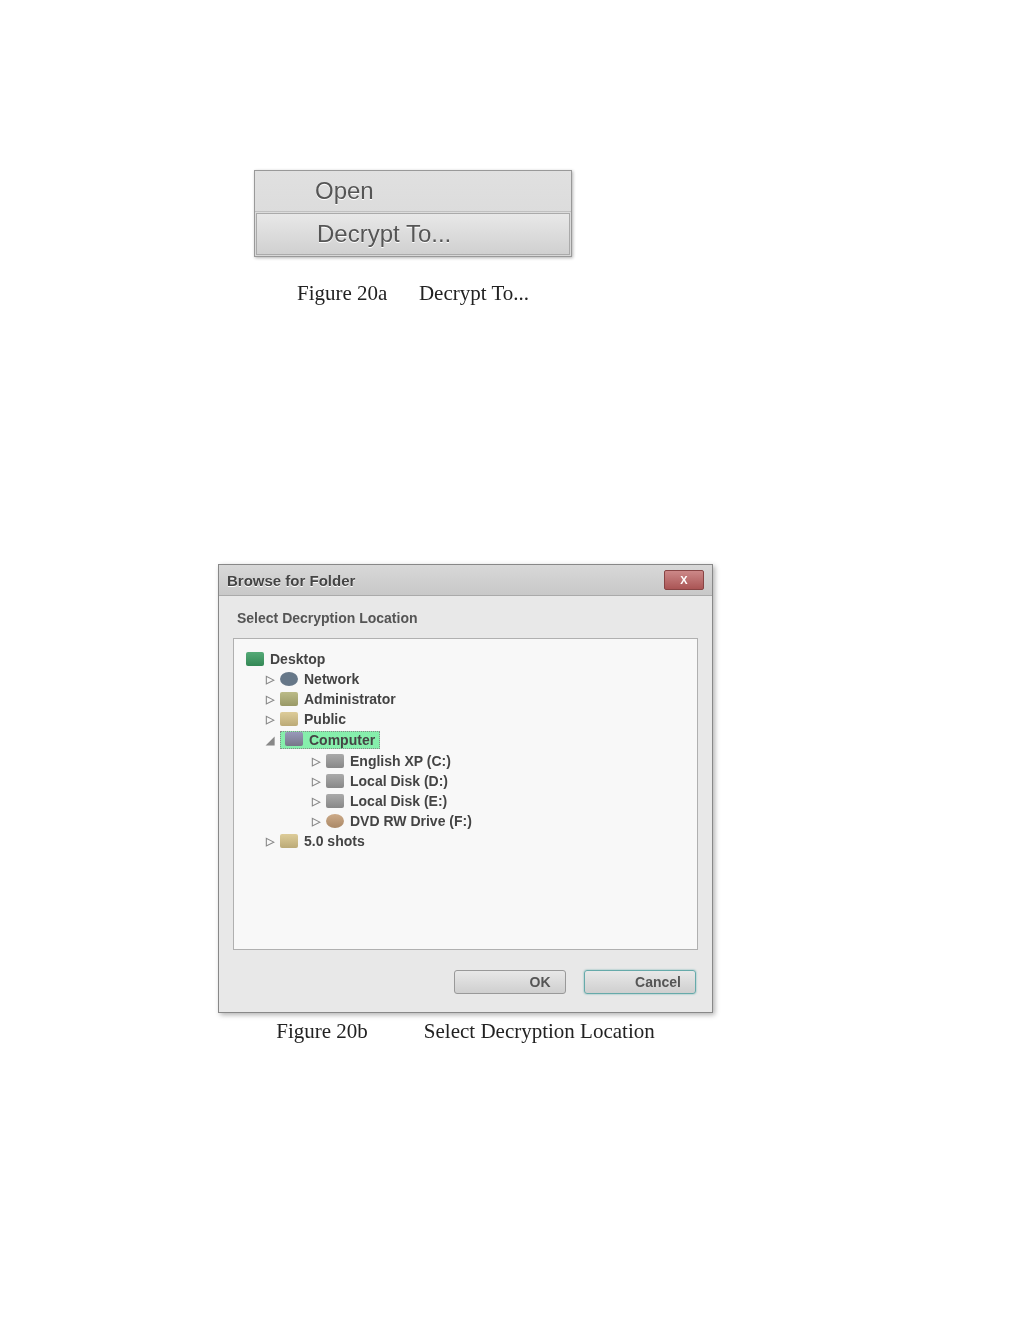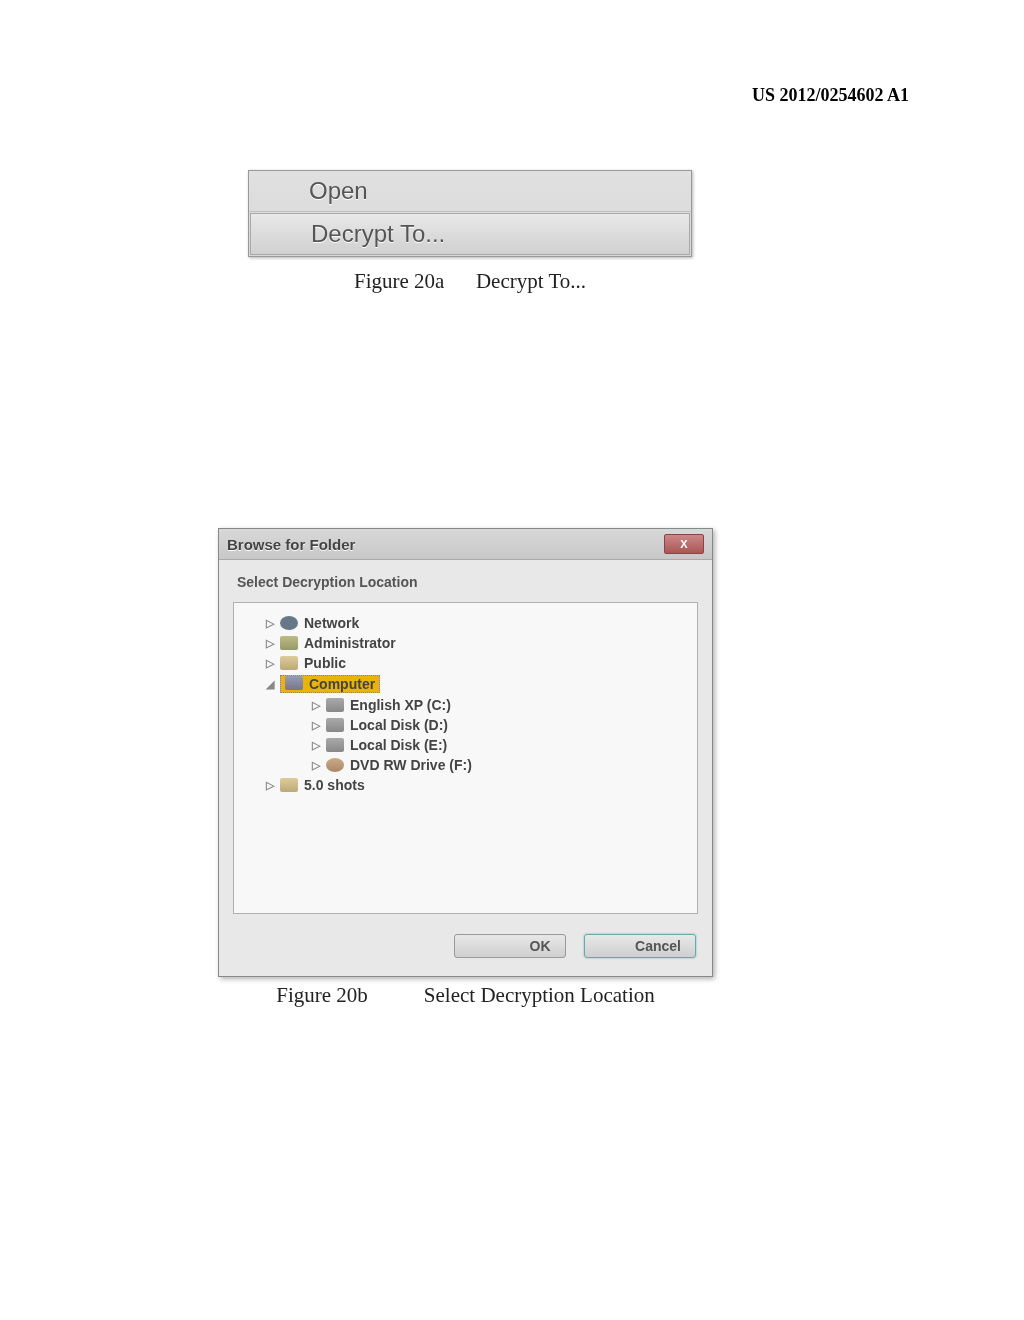--- a/index.html
+++ b/index.html
@@ -17,47 +17,47 @@
       padding: 85px 115px 0 125px;
       font-size: 18px;
       font-weight: bold;
     }
     .header-left { flex: 1; text-align: left; }
     .header-mid { flex: 1; text-align: center; }
     .header-right { flex: 1; text-align: right; }
     .figure20a-wrap {
       position: absolute;
       top: 170px;
-      left: 248px;
-      width: 444px;
+      left: 254px;
+      width: 318px;
     }
     .context-menu {
       border: 1px solid #999;
       background: linear-gradient(#e0e0e0, #d8d8d8);
       box-shadow: 1px 1px 3px rgba(0,0,0,0.3);
     }
     .context-item {
       padding: 6px 0 6px 60px;
       font-family: "Segoe UI", sans-serif;
       font-size: 24px;
       color: #555;
       border-bottom: 1px solid #c0c0c0;
       text-shadow: 0 1px 0 #fff;
     }
     .context-item:last-child { border-bottom: none; background: linear-gradient(#e8e8e8,#d0d0d0); border:1px solid #aaa; margin: 1px;}
     .figure-caption {
       text-align: center;
       font-family: "Times New Roman", serif;
       font-size: 21px;
       color: #222;
-      margin-top: 12px;
+      margin-top: 24px;
     }
     .figure20b-wrap {
       position: absolute;
-      top: 528px;
+      top: 564px;
       left: 218px;
       width: 495px;
     }
     .dialog {
       background: #e8e8e8;
       border: 1px solid #888;
       font-family: "Segoe UI", Tahoma, sans-serif;
       box-shadow: 2px 2px 5px rgba(0,0,0,0.3);
     }
     .titlebar {
@@ -126,21 +126,21 @@
       border-radius: 2px;
     }
     .icon-desktop { background: linear-gradient(#5a7,#385); }
     .icon-network { background: #678; border-radius: 50%; }
     .icon-folder-admin { background: linear-gradient(#bb8,#996); }
     .icon-folder { background: linear-gradient(#dc9,#ba7); }
     .icon-computer { background: linear-gradient(#99b,#778); }
     .icon-drive { background: linear-gradient(#aaa,#888); border-radius: 2px; }
     .icon-dvd { background: linear-gradient(#ca8,#a86); border-radius: 50%; }
     .selected-row {
-      background: #eab308;
+      background: #86efac;
       border: 1px dotted #888;
       display: inline-flex;
       padding: 0 4px;
     }
     .button-row {
       text-align: right;
       padding: 10px 16px 18px 0;
     }
     .dbutton {
       display: inline-block;
@@ -163,21 +163,20 @@
       margin-top: 6px;
       display: flex;
       justify-content: center;
       gap: 56px;
     }
   </style>
 </head>
 <body>
 
 <div class="header">
-  <div class="header-right">US 2012/0254602 A1</div>
 </div>
 
 <div class="figure20a-wrap">
   <div class="context-menu">
     <div class="context-item">Open</div>
     <div class="context-item">Decrypt To...</div>
   </div>
   <div class="figure-caption">
     <span>Figure 20a</span>
     &nbsp;&nbsp;&nbsp;&nbsp;
@@ -188,20 +187,24 @@
 <div class="figure20b-wrap">
   <div class="dialog">
     <div class="titlebar">
       <span class="titlebar-text">Browse for Folder</span>
       <span class="close-button">
         <span>X</span>
       </span>
     </div>
     <div class="dialog-sub">Select Decryption Location</div>
     <div class="tree-area">
+      <div class="tree-row indent0">
+        <span class="tree-icon icon-desktop"></span>
+        <span>Desktop</span>
+      </div>
       <div class="tree-row indent1">
         <span class="expander">▷</span>
         <span class="tree-icon icon-network"></span>
         <span>Network</span>
       </div>
       <div class="tree-row indent1">
         <span class="expander">▷</span>
         <span class="tree-icon icon-folder-admin"></span>
         <span>Administrator</span>
       </div>

